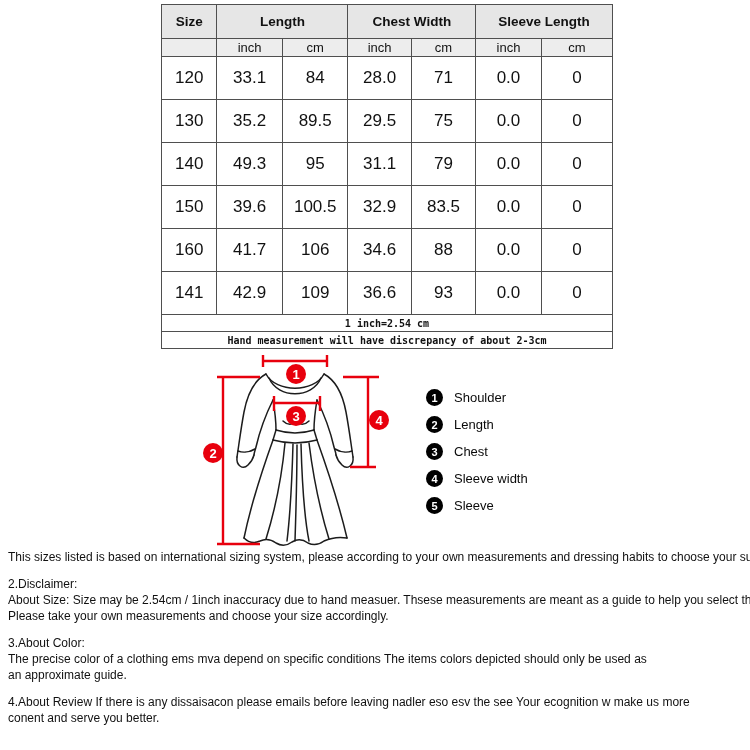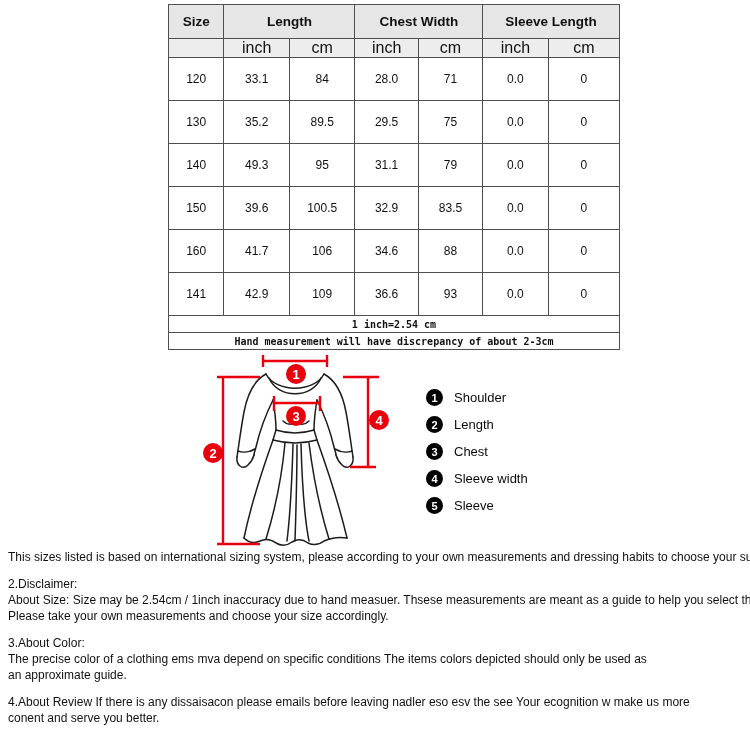--- a/index.html
+++ b/index.html
@@ -1,27 +1,27 @@
 <!DOCTYPE html>
 <html><head>
 <meta charset="utf-8">
 <style>
   * { margin:0; padding:0; box-sizing:border-box; }
   html,body { width:750px; height:750px; background:#ffffff;
               font-family:"Liberation Sans", sans-serif; color:#1a1a1a; }
   .page { position:relative; width:750px; height:750px; background:#fff; overflow:hidden; }
 
   
-  .size-table { position:absolute; left:168px; top:4px;
+  .size-table { position:absolute; left:161px; top:4px;
                 border-collapse:collapse; table-layout:fixed; width:452px;border-radius:11px; }
   .size-table th, .size-table td {
       border:1px solid #4f4f4f; text-align:center; vertical-align:middle;
-      font-size:12px; color:#111; }
+      font-size:17px; color:#111; }
   .size-table tr.group-row th { height:34px; background:#e6e6e6; font-size:13.5px; font-weight:bold; }
-  .size-table tr.unit-row th  { height:18px; background:#ededed; font-size:16px; font-weight:normal; }
+  .size-table tr.unit-row th  { height:18px; background:#ededed; font-size:13px; font-weight:normal; }
   .size-table tbody td { height:43px; background:#fff; }
   .size-table tfoot td { height:17px; background:#fff;
       font-family:"DejaVu Sans Mono","Liberation Mono",monospace;
       font-size:10px; font-weight:bold; }
 
   
   .diagram-svg { position:absolute; left:190px; top:352px; width:230px; height:200px; }
 
   
   .legend { position:absolute; left:426px; top:384px; }

